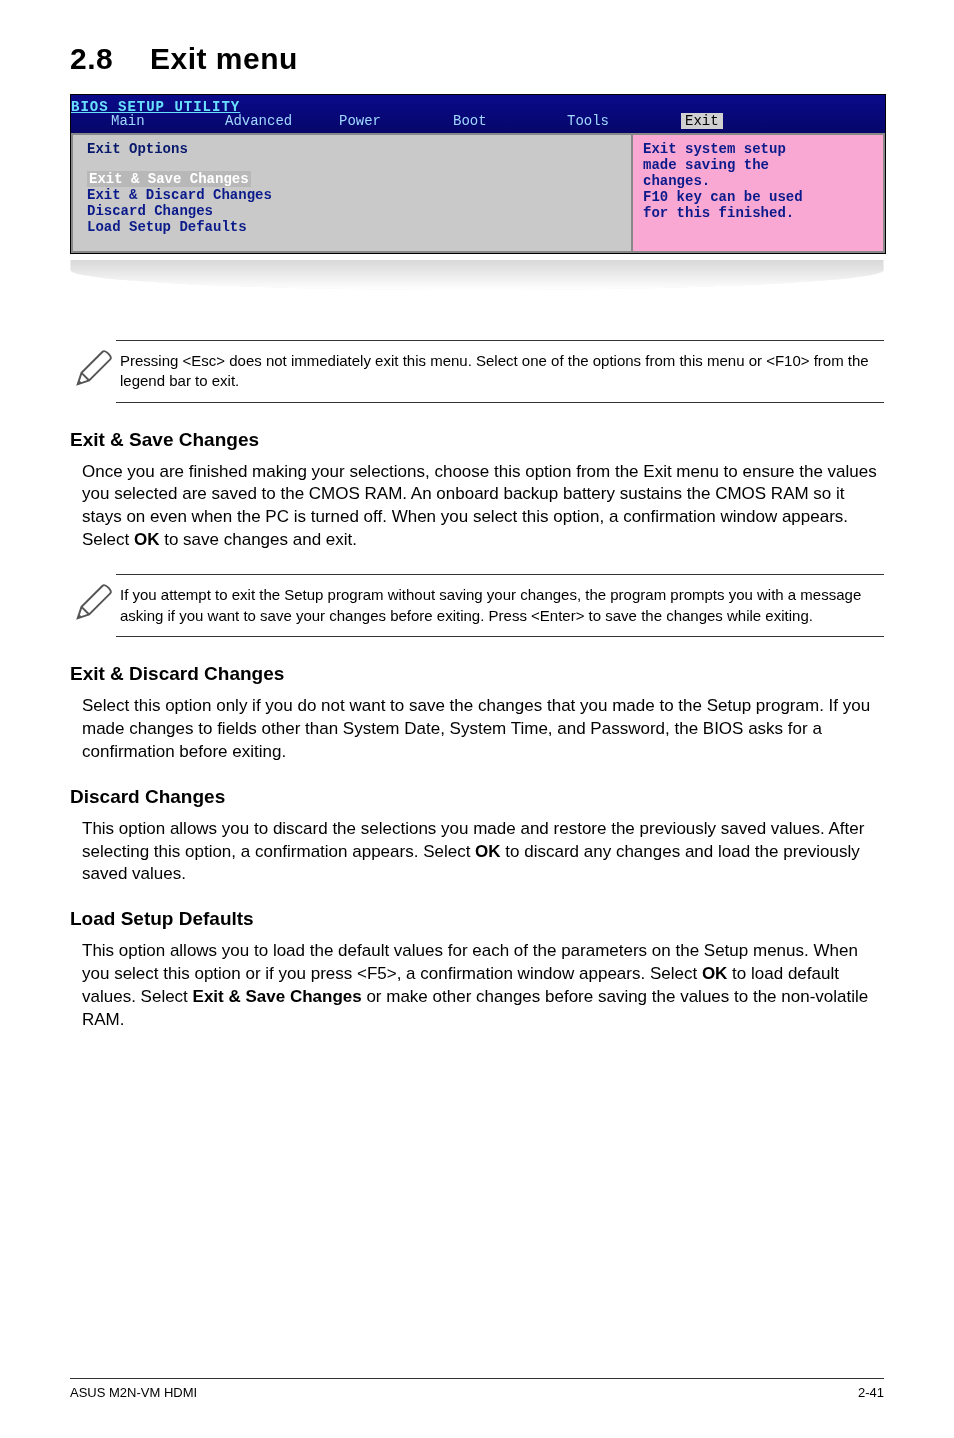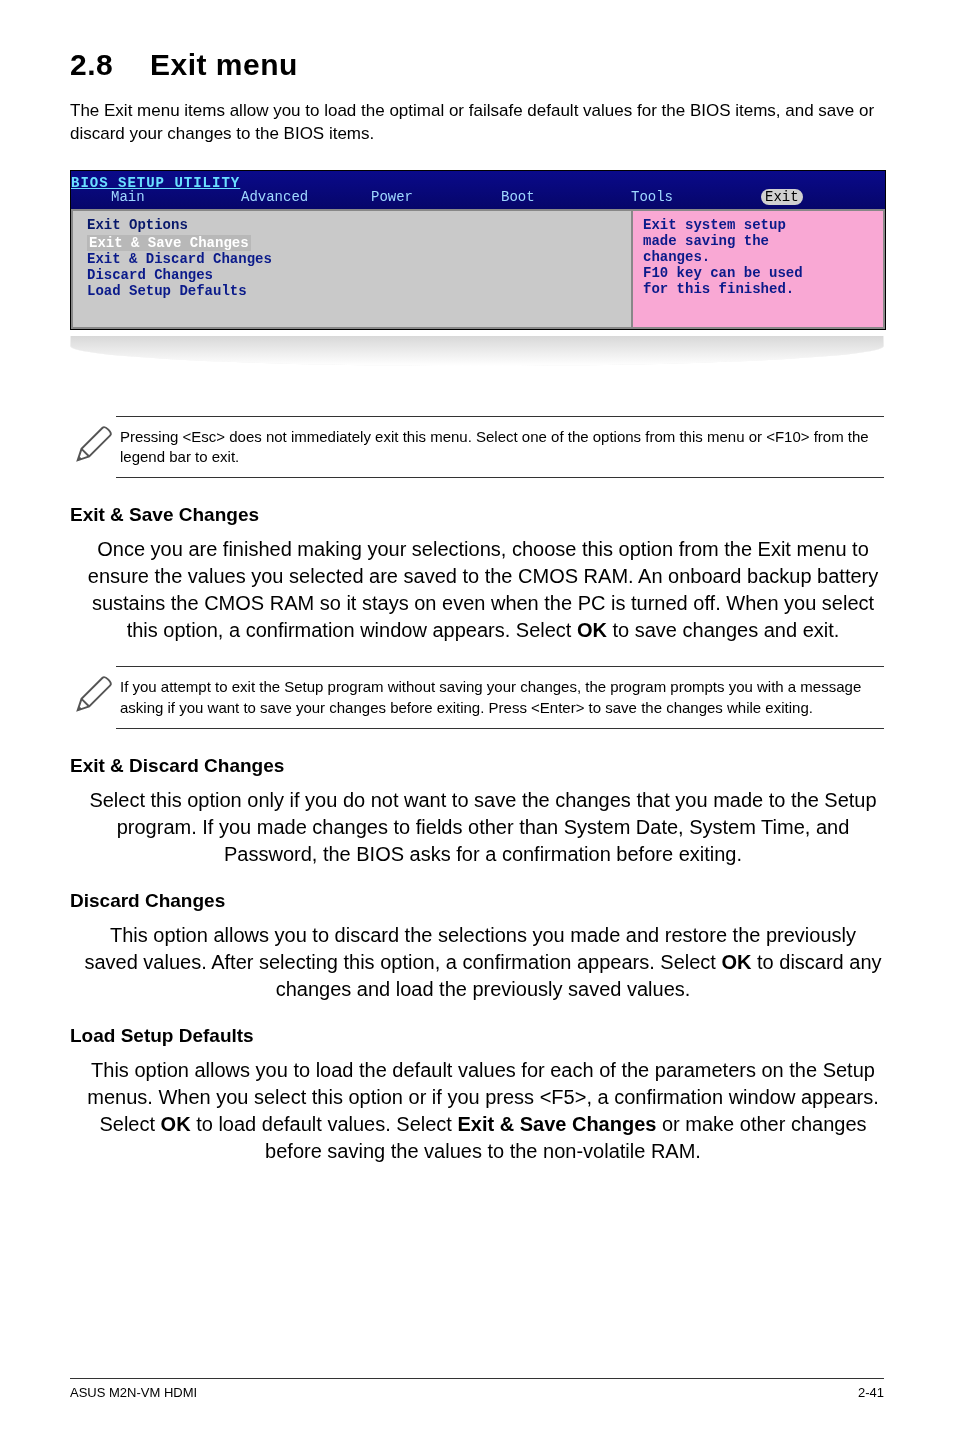--- a/index.html
+++ b/index.html
@@ -13,21 +13,21 @@
     width: 954px;
     min-height: 1438px;
     margin: 0 auto;
     padding: 40px 70px 30px 70px;
     box-sizing: border-box;
     position: relative;
   }
   h1.section-title {
     font-size: 30px;
     font-weight: bold;
-    margin: 8px 0 18px 0;
+    margin: 2px 0 18px 0;
     letter-spacing: 0.5px;
   }
   h1.section-title .num { display:inline-block; width:80px; }
   p.intro {
     font-size: 17px;
     line-height: 1.35;
     margin: 0 0 24px 0;
   }
 
   
@@ -46,56 +46,55 @@
   }
   .bios-title {
     text-align: left;
     color: #6ae0ff;
     font-weight: bold;
     letter-spacing: 1px;
     text-decoration: underline;
   }
   .bios-tabs {
     display: flex;
-    gap: 16px;
+    gap: 0;
     padding: 0 0 2px 40px;
     margin-top: -2px;
   }
   .bios-tab {
     color: #a0d8ff;
     padding: 0 24px 0 0;
     font-family: "Courier New", monospace;
     font-size: 14px;
     width: 90px;
   }
   .bios-tab.active {
     background: #d0d0d0;
     color: #000;
     padding: 0 4px;
     width: auto;
-    border-radius: 8px;
   }
   .bios-body {
     display: flex;
     height: 120px;
     background: #c9c9c9;
   }
   .bios-left {
     flex: 1;
     border: 2px solid #888;
     border-right: 1px solid #888;
     padding: 6px 14px;
     font-family: "Courier New", monospace;
     font-size: 14px;
     font-weight: bold;
     color: #0a1a8a;
     position: relative;
     background: #c9c9c9;
   }
-  .bios-left .heading { color: #08186a; margin-bottom: 2px; }
+  .bios-left .heading { color: #08186a; margin-bottom: 14px; }
   .bios-left .item { }
   .bios-right {
     width: 230px;
     border: 2px solid #888;
     border-left: 1px solid #888;
     padding: 6px 10px;
     font-family: "Courier New", monospace;
     font-size: 14px;
     font-weight: bold;
     color: #0a1a8a;
@@ -134,24 +133,23 @@
     font-size: 15px;
     line-height: 1.35;
   }
 
   h2.sub {
     font-size: 19px;
     font-weight: bold;
     margin: 0 0 10px 0;
   }
   p.body {
-    font-size: 20px;
+    font-size: 17px;
     line-height: 1.35;
     margin: 0 0 22px 12px;
-    text-align: center;
   }
   .b { font-weight: bold; }
 
   .footer {
     position: absolute;
     bottom: 38px;
     left: 70px;
     right: 70px;
     border-top: 1px solid #333;
     padding-top: 6px;
@@ -162,21 +160,20 @@
 </style>
 </head>
 <body>
 
 <div class="page">
 
   <h1 class="section-title">
     <span class="num">2.8</span><span>Exit menu</span>
   </h1>
 
-  <p class="intro">The Exit menu items allow you to load the optimal or failsafe default values for the BIOS items, and save or discard your changes to the BIOS items.</p>
 
   <div class="bios-box">
     <div class="bios-header">
       <div class="bios-title">BIOS SETUP UTILITY</div>
       <div class="bios-tabs">
         <span class="bios-tab">Main</span>
         <span class="bios-tab">Advanced</span>
         <span class="bios-tab">Power</span>
         <span class="bios-tab">Boot</span>
         <span class="bios-tab">Tools</span>

